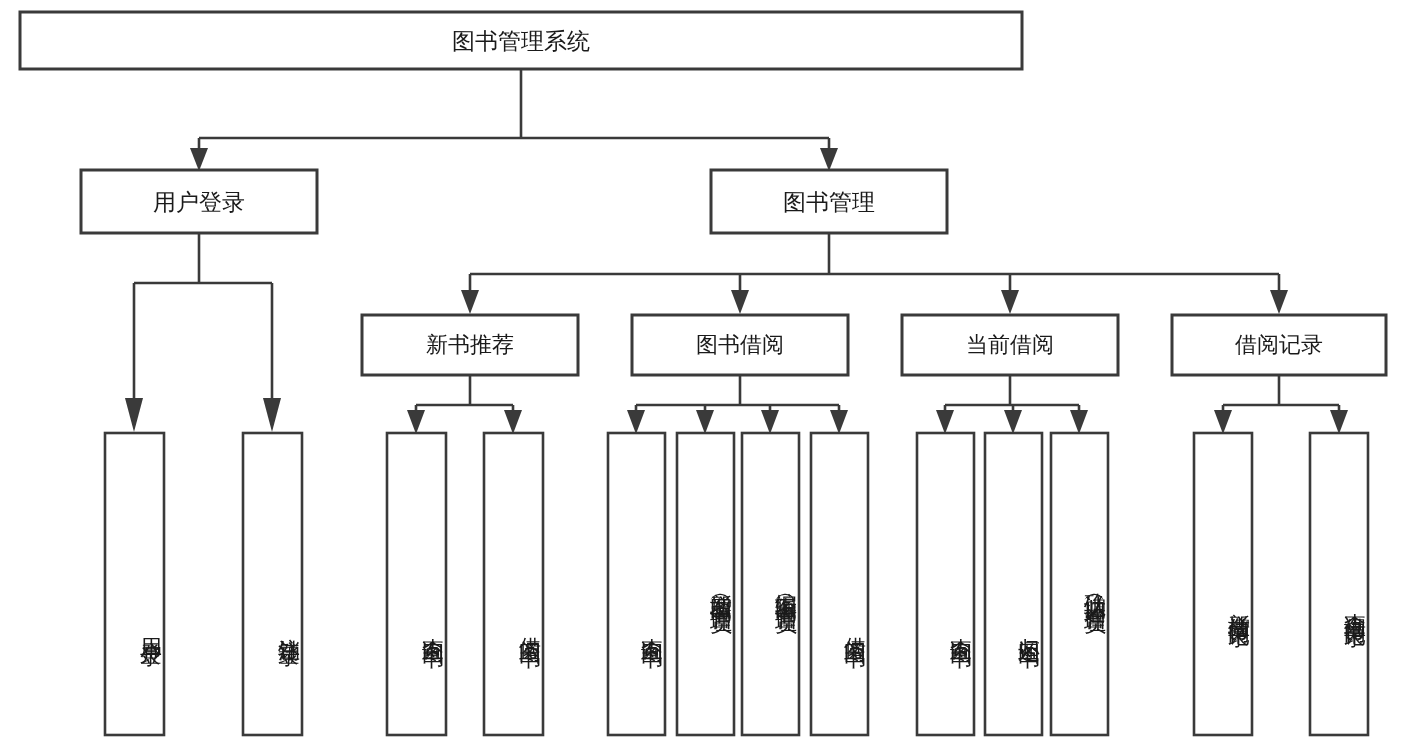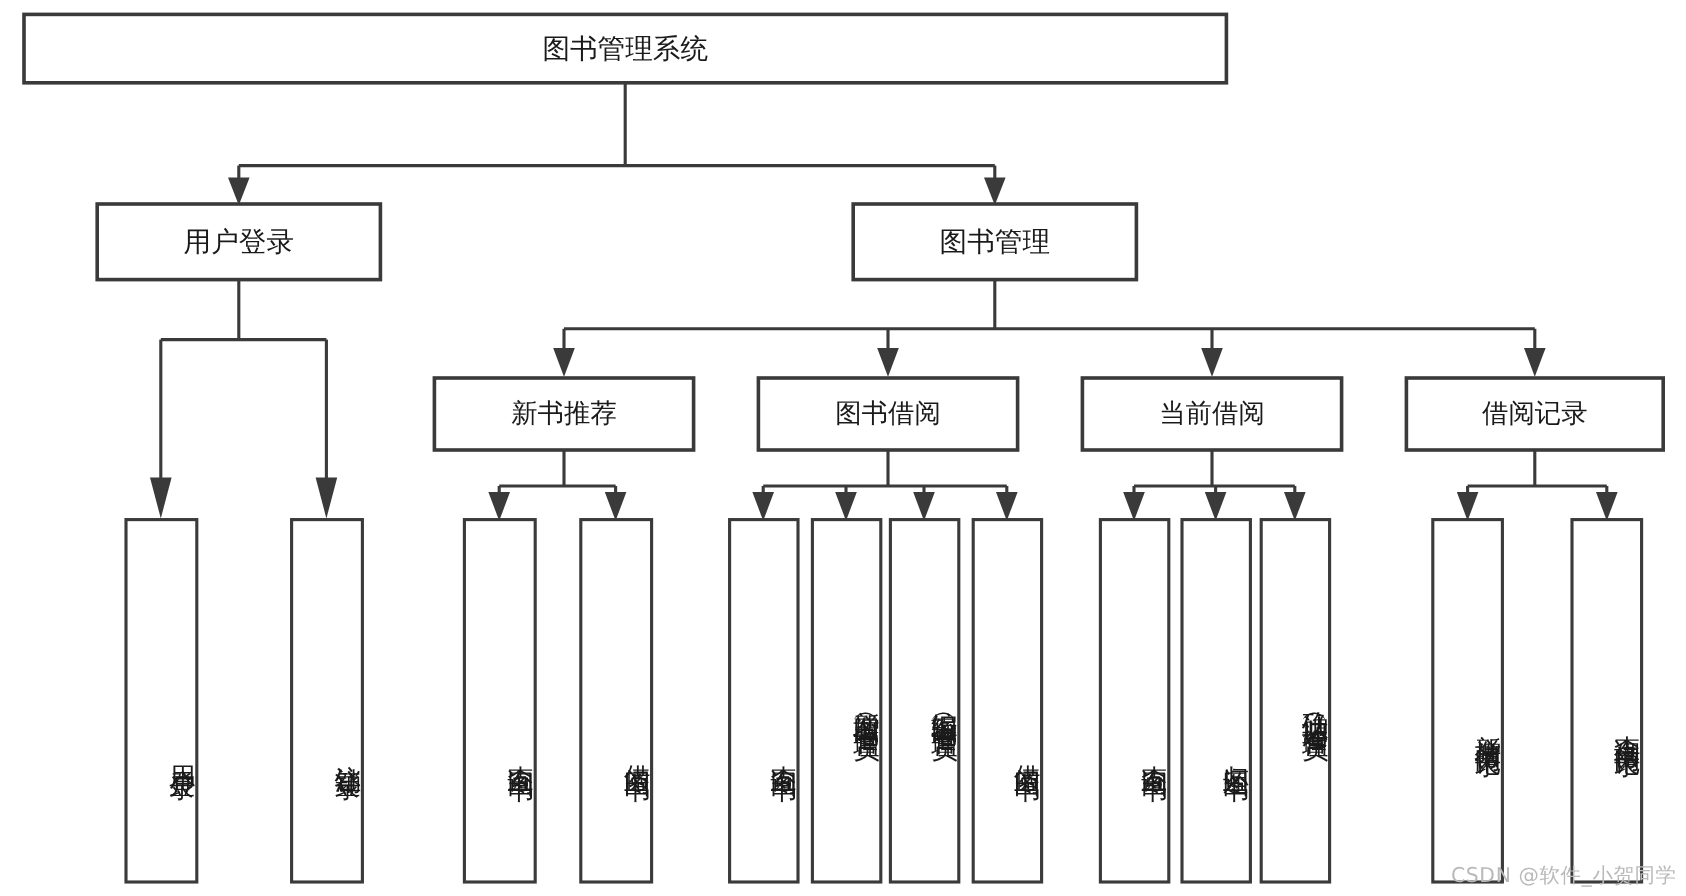--- a/index.html
+++ b/index.html
@@ -215,14 +215,13 @@
   <div class="leaf-label-wrap" style="left:742px; top:441px; width:57px; height:294px;">编辑图书（管理员）</div>
   <div class="leaf-label-wrap" style="left:811px; top:517px; width:57px; height:218px;">借阅图书</div>
 
   <div class="leaf-label-wrap" style="left:917px; top:517px; width:57px; height:218px;">查询图书</div>
   <div class="leaf-label-wrap" style="left:985px; top:517px; width:57px; height:218px;">归还图书</div>
   <div class="leaf-label-wrap" style="left:1051px; top:441px; width:57px; height:294px;">确认归还（管理员）</div>
 
   <div class="leaf-label-wrap" style="left:1194px; top:473px; width:58px; height:262px;">新增借阅记录</div>
   <div class="leaf-label-wrap" style="left:1310px; top:473px; width:58px; height:262px;">查询借阅记录</div>
 
-  <div class="watermark">CSDN @软件_小贺同学</div>
 </div>
 
 </body></html>

